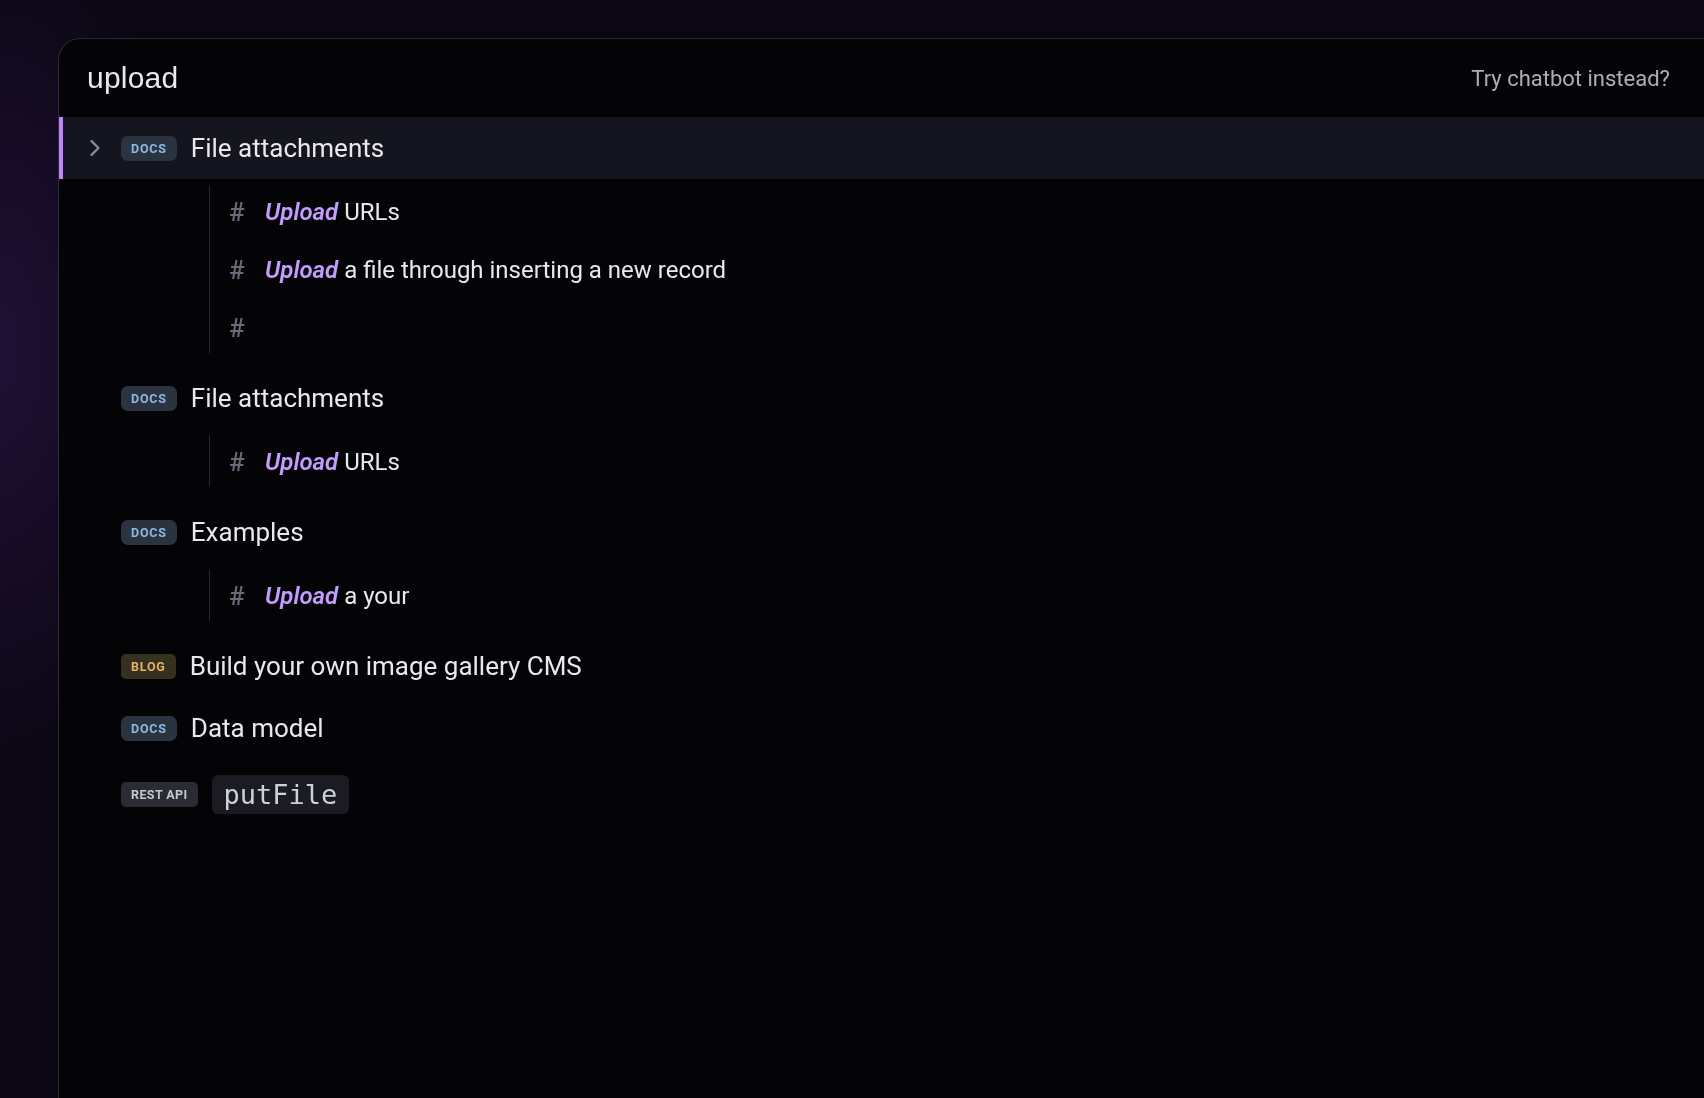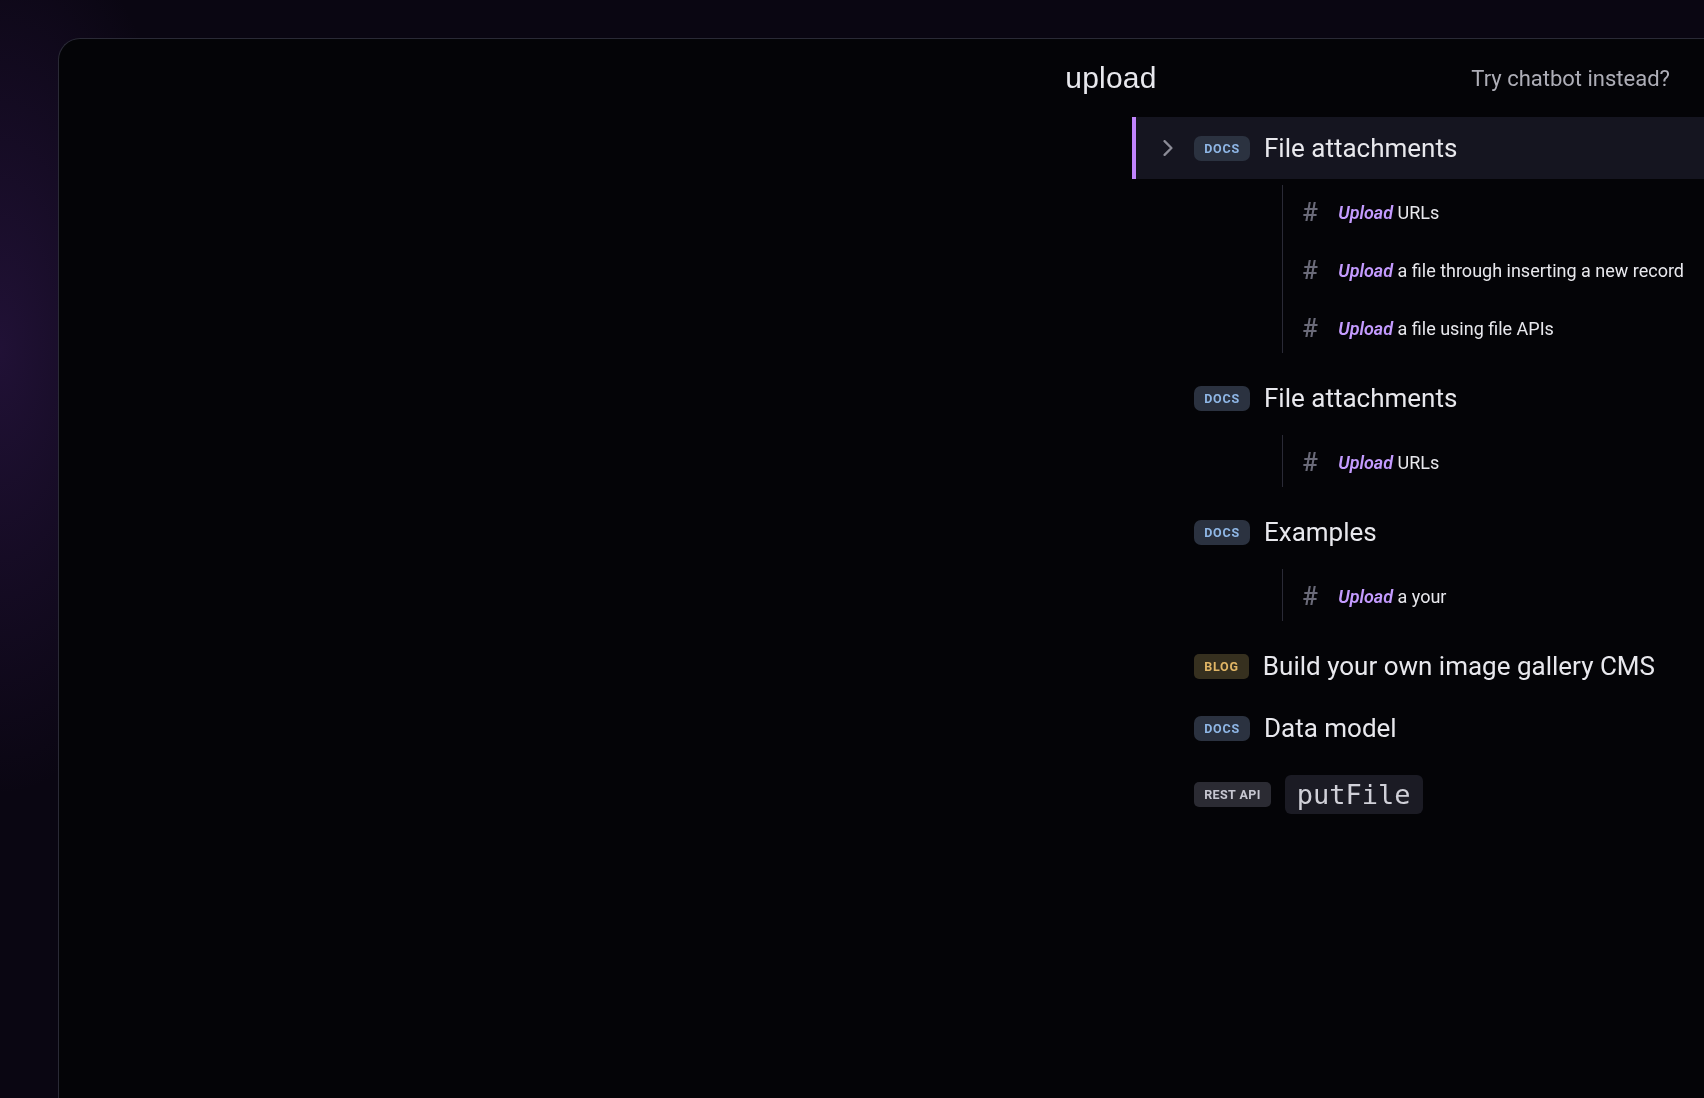--- a/index.html
+++ b/index.html
@@ -28,21 +28,20 @@
     right: 0;
     bottom: 0;
     background: #040407;
     border: 1px solid #2a2a36;
     border-right: none;
     border-bottom: none;
     border-radius: 22px 0 0 0;
     overflow: hidden;
     display: flex;
     flex-direction: column;
-    align-items: flex-end;
   }
 
   .search-row {
     display: flex;
     align-items: center;
     padding: 22px 34px 22px 28px;
     gap: 20px;
   }
   .search-input {
     flex: 1;
@@ -156,21 +155,21 @@
     cursor: pointer;
   }
   .hash {
     color: #6a6a78;
     font-size: 26px;
     font-weight: 500;
     width: 20px;
     flex-shrink: 0;
   }
   .child-text {
-    font-size: 18px;
+    font-size: 24px;
     color: #e8e8ed;
   }
   .hl {
     color: #c49bff;
     font-style: italic;
     font-weight: 600;
   }
 </style>
 </head>
 <body>
@@ -198,21 +197,20 @@
         <div class="child">
           <span class="hash">#</span>
           <span class="child-text"><span class="hl">Upload</span><span> URLs</span></span>
         </div>
         <div class="child">
           <span class="hash">#</span>
           <span class="child-text"><span class="hl">Upload</span><span> a file through inserting a new record</span></span>
         </div>
         <div class="child">
           <span class="hash">#</span>
-          <span class="child-text"><span class="hl">Upload</span><span> a file using file APIs</span></span>
         </div>
       </div>
     </div>
 
     <div class="group">
       <div class="group-header">
         <span class="spacer-chev"></span>
         <span class="badge docs">DOCS</span>
         <span class="group-title">File attachments</span>
       </div>

